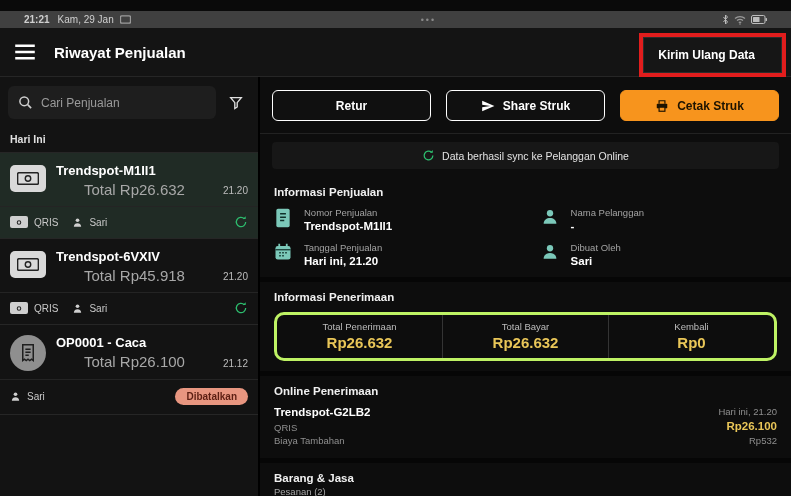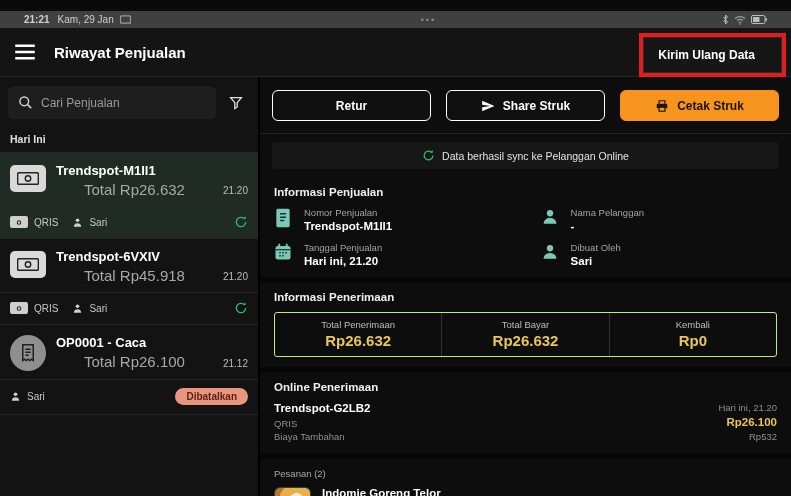--- a/index.html
+++ b/index.html
@@ -58,21 +58,21 @@
 
   .section { padding:9px 14px 10px; border-bottom:5px solid #060606; }
   .section-title { font-size:11.5px; font-weight:bold; color:#f0f0f0; margin-bottom:9px; }
 
   .info-grid { display:grid; grid-template-columns:53% 47%; row-gap:10px; }
   .info-cell { display:flex; gap:10px; align-items:flex-start; }
   .info-cell .ic { width:20px; margin-top:1px; }
   .info-label { font-size:9.5px; color:#a3a3a3; margin-bottom:2px; }
   .info-value { font-size:11.5px; font-weight:bold; color:#fff; }
 
-  .totals-box { display:flex; border:1px solid #bef264; border-radius:3px;align-items:center; }
+  .totals-box { display:flex; border:3px solid #bef264; border-radius:10px;align-items:center; }
   .totals-col { flex:1; text-align:center; padding:6px 4px 7px; border-right:1px solid #343434; }
   .totals-col:last-child { border-right:none; }
   .totals-label { font-size:9.5px; color:#bdbdbd; margin-bottom:2px; }
   .totals-value { font-size:15px; font-weight:bold; color:#e9c658; }
 
   .pay-row { display:flex; }
   .pay-left { flex:1; }
   .pay-name { font-size:11.5px; font-weight:bold; color:#fff; margin-bottom:4px; }
   .pay-dim { font-size:9.5px; color:#8f8f8f; line-height:1.35; }
   .pay-right { text-align:right; }
@@ -379,20 +379,21 @@
         </div>
         <div class="pay-right">
           <div class="pay-date">Hari ini, 21.20</div>
           <div class="pay-amount">Rp26.100</div>
           <div class="pay-dim">Rp532</div>
         </div>
       </div>
     </div>
 
     <div class="section" style="border-bottom:none;">
+      <div class="section-title" style="margin-bottom:2px;">Barang &amp; Jasa</div>
       <div class="order-sub" style="margin-top:0;">Pesanan (2)</div>
       <div class="order-row">
         <span class="food-thumb"></span>
         <span class="order-info">
           <div class="order-name">Indomie Goreng Telor</div>
 
         </span>
         <span class="order-price">Rp15.000</span>
       </div>
     </div>

